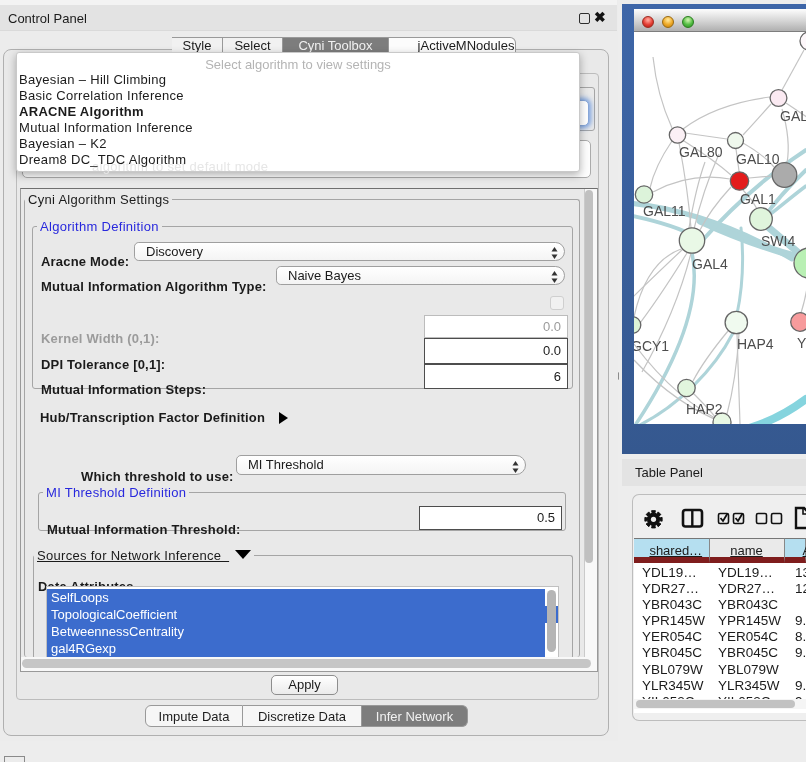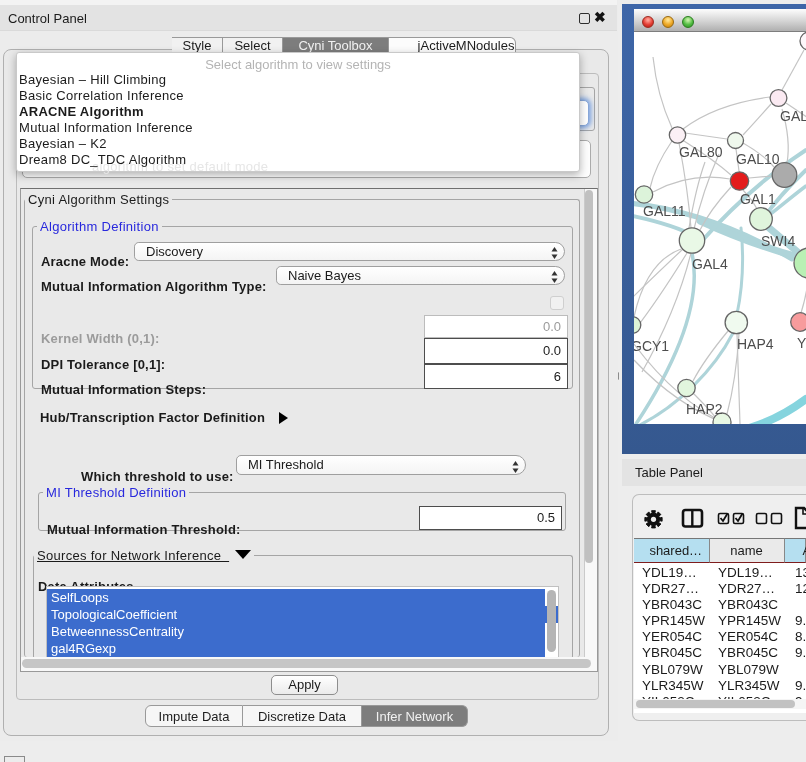--- a/index.html
+++ b/index.html
@@ -32,21 +32,21 @@
 .carrows { position:absolute; right:5px; top:3px; }
 .field { position:absolute; background:#fff; text-align:right; padding-right:6px; }
 .en { border:1px solid #4d4d4d; }
 .dis { border:1px solid #bcbcbc; color:#9b9b9b; }
 .light { position:absolute; top:7px; width:12px; height:12px; border-radius:50%; border:1px solid; }
 .thumb { position:absolute; background:#b2b2b2; border-radius:5px; }
 .track { position:absolute; background:#f8f8f8; }
 .tri-r { display:inline-block; width:0; height:0; border-top:6px solid transparent; border-bottom:6px solid transparent; border-left:9px solid #000; }
 .tri-d { display:inline-block; width:0; height:0; border-left:8px solid transparent; border-right:8px solid transparent; border-top:9px solid #000; margin-left:6px; }
 .item { color:#fff; padding-left:4px; height:17px; line-height:17px; background:#3c6ccd; }
-.hdr { position:absolute; top:538px; height:25px; border-right:1px solid #888; border-top:1px solid #777; border-bottom:1px solid #7f1d1d; text-align:center; line-height:23px; }
+.hdr { position:absolute; top:538px; height:25px; border-right:1px solid #888; border-top:1px solid #777; border-bottom:6px solid #7f1d1d; text-align:center; line-height:23px;text-decoration:underline; }
 </style>
 </head>
 <body>
 
 <div style="position:absolute; left:0; top:0; width:2px; height:4px; background:#555;"></div>
 <div style="position:absolute; left:614px; top:372px; width:0; height:0; border-top:4px solid transparent; border-bottom:4px solid transparent; border-right:5px solid #8b8b8b;"></div>
 <div id="cp">
   <div id="cp-topstrip"></div>
   <div id="cp-titlebar"></div>
   <div id="cp-title">Control Panel</div>

